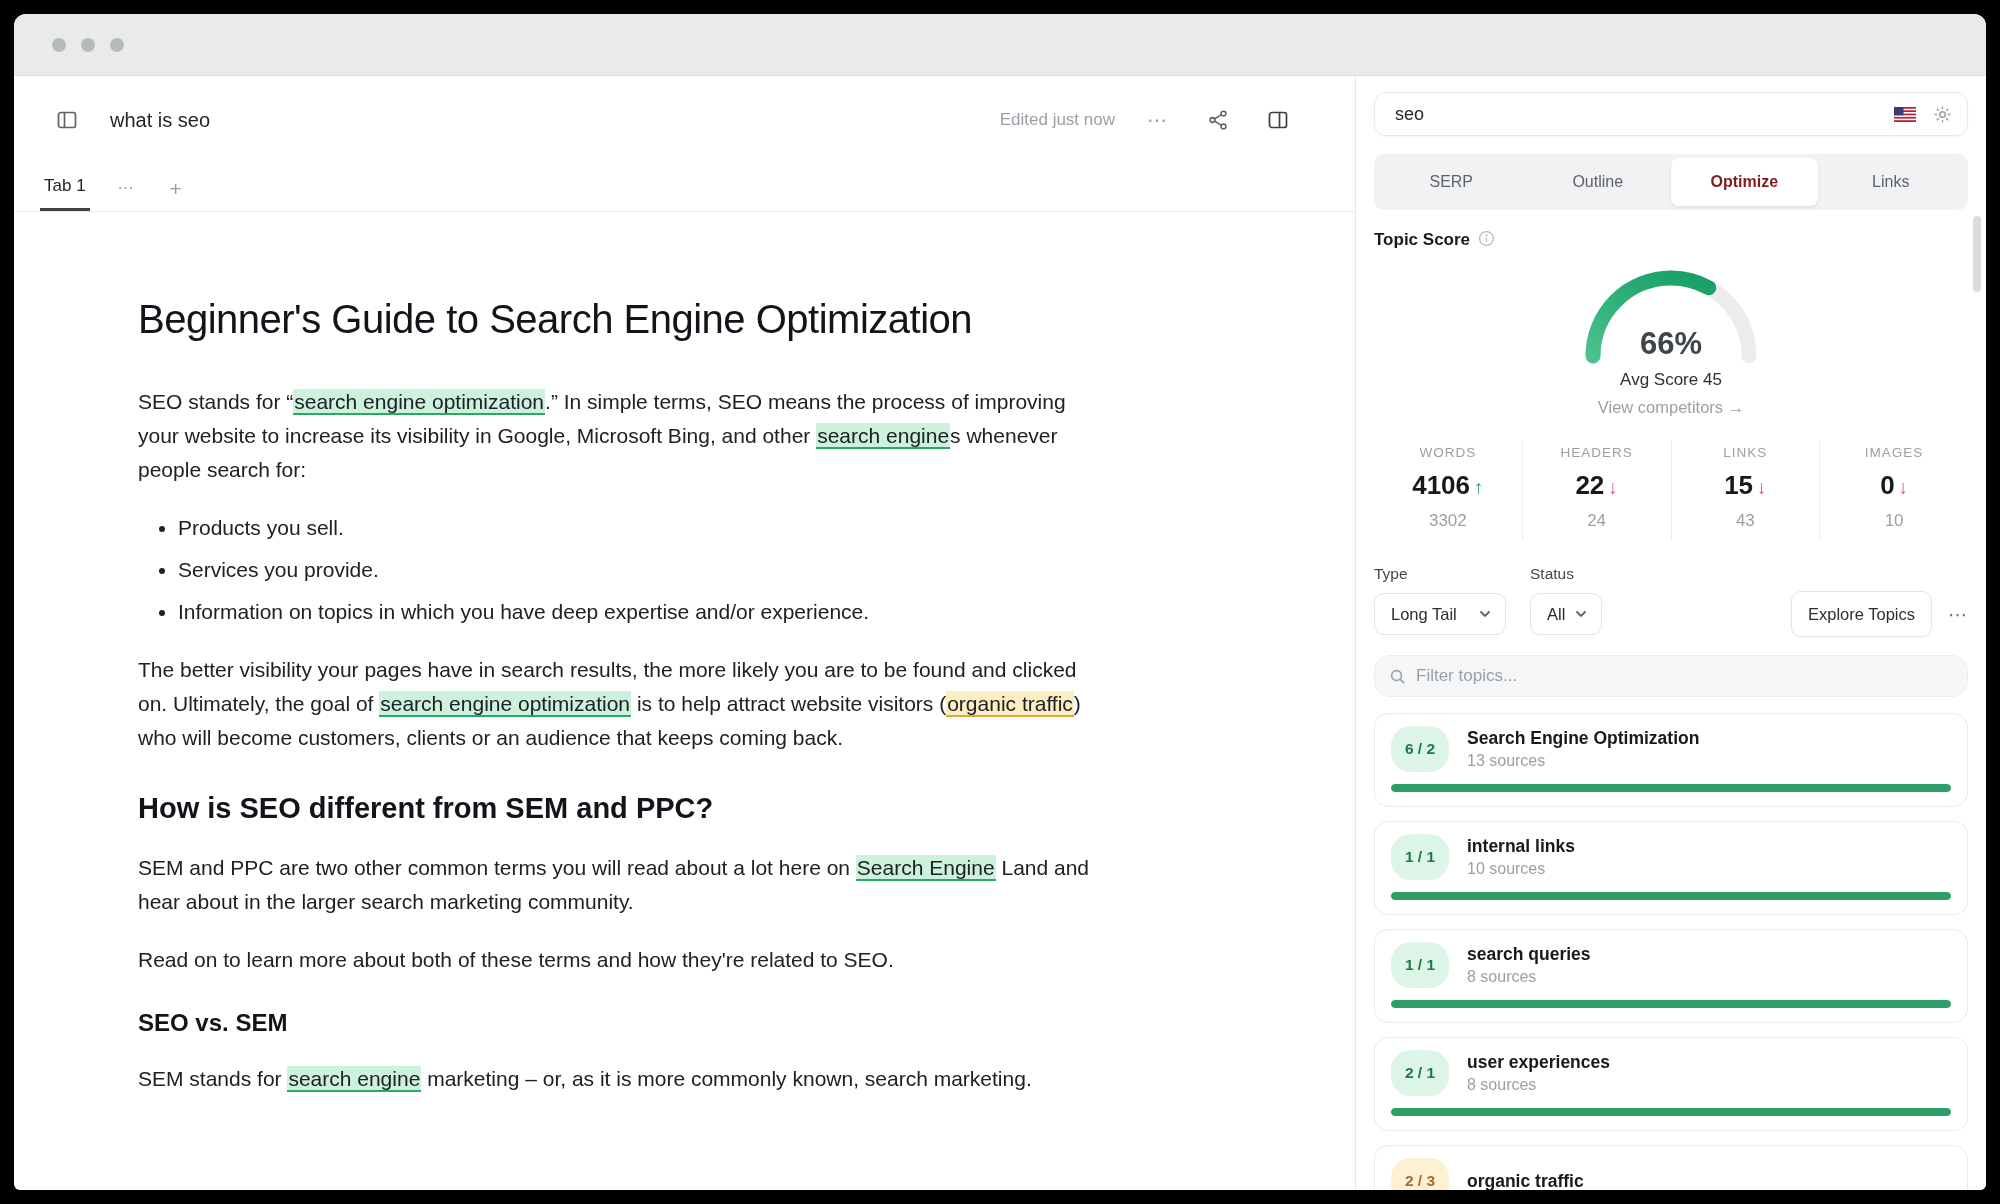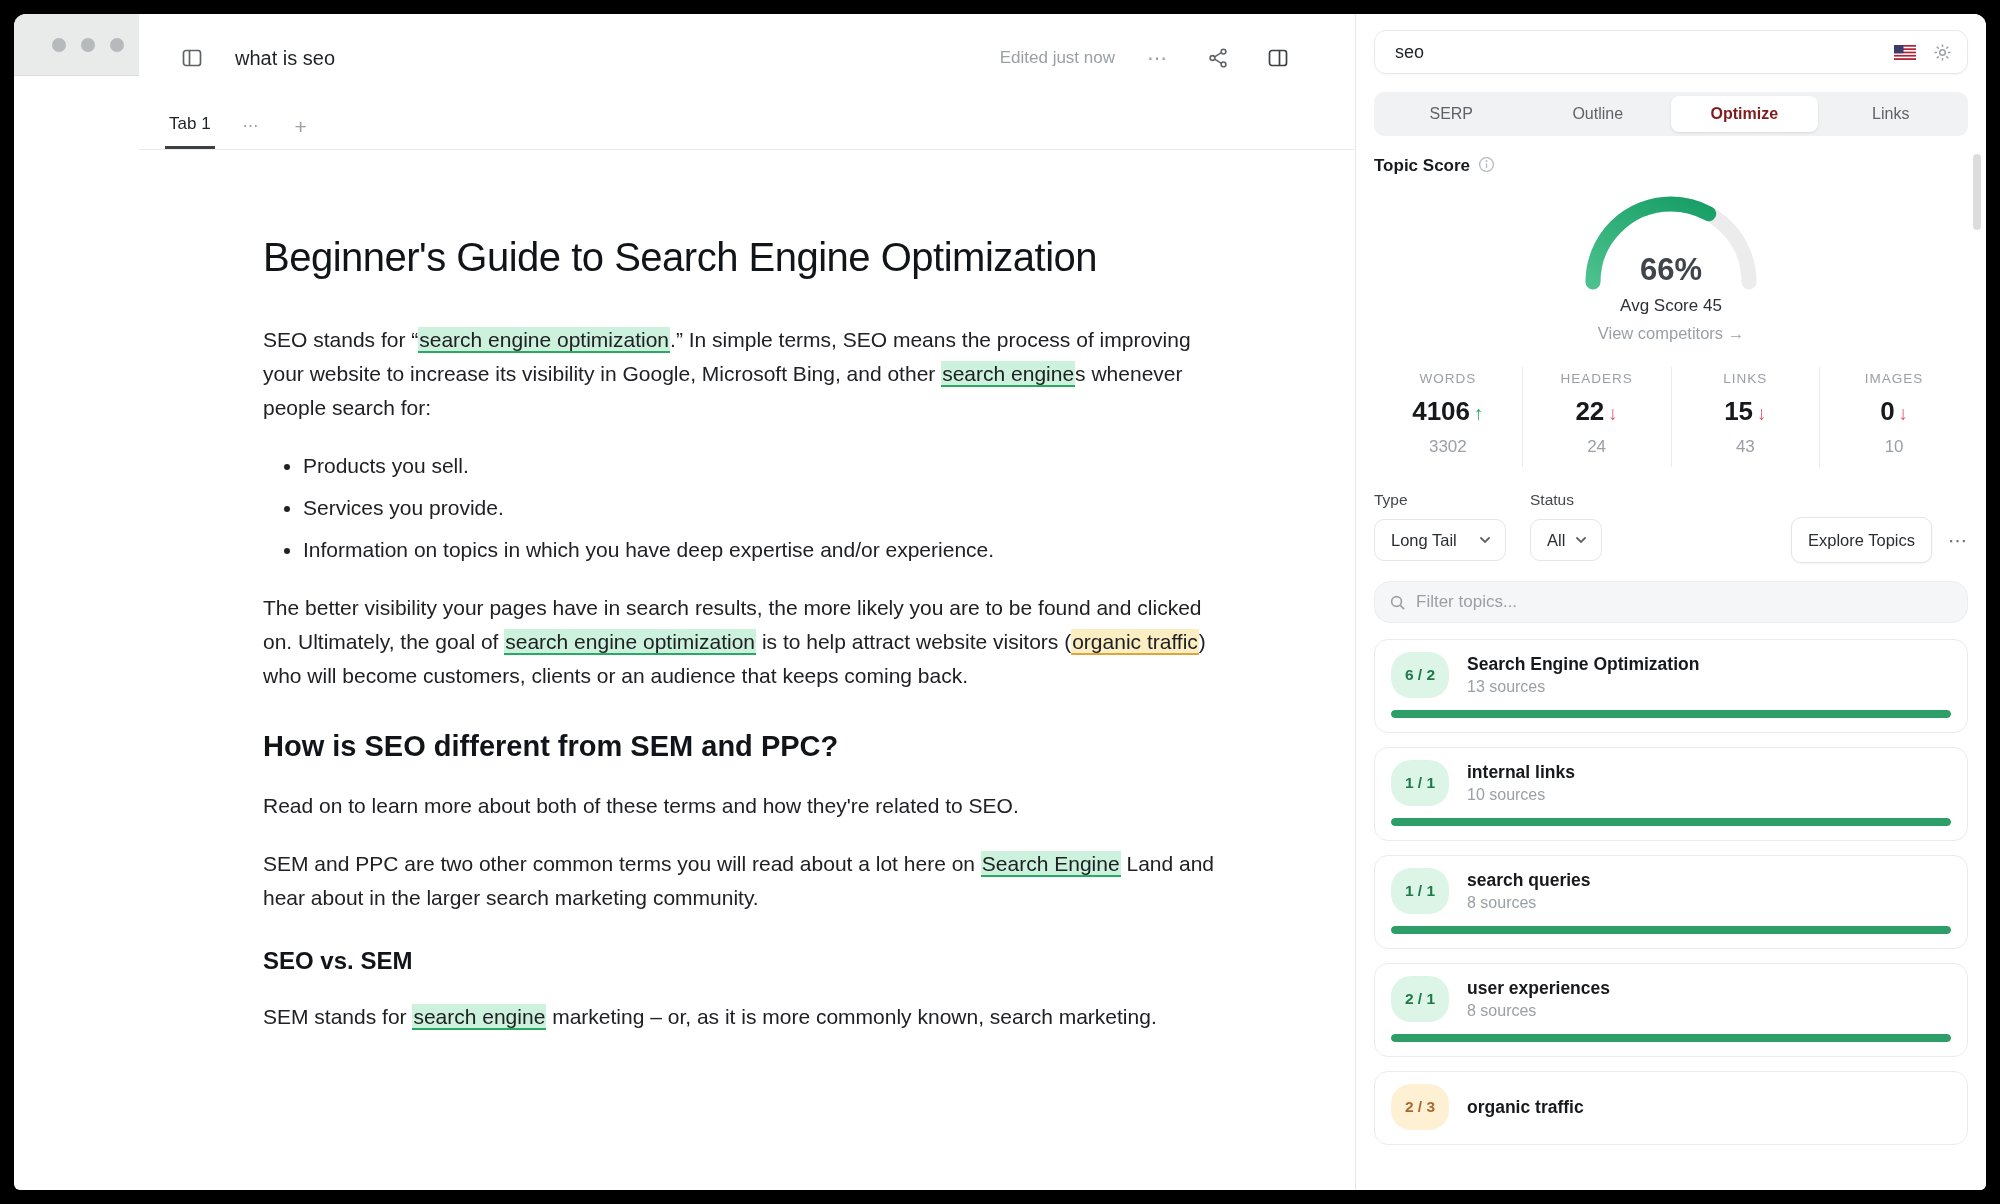--- a/index.html
+++ b/index.html
@@ -1,17 +1,17 @@
 <!DOCTYPE html>
 <html><head>
 <meta charset="utf-8">
 <style>
   * { margin:0; padding:0; box-sizing:border-box; }
   html,body { width:2000px; height:1204px; background:#000; font-family:"Liberation Sans", sans-serif; overflow:hidden; }
-  .window { position:absolute; left:14px; top:14px; width:1972px; height:1176px; background:#fff; border-radius:12px 12px 6px 6px; overflow:hidden; display:flex; flex-direction:row; }
+  .window { position:absolute; left:14px; top:14px; width:1972px; height:1176px; background:#fff; border-radius:12px 12px 6px 6px; overflow:hidden; display:flex; flex-direction:column; }
   .titlebar { height:62px; background:#e9eaea; border-bottom:1px solid #dcdcdc; display:flex; align-items:center; padding-left:38px; flex:0 0 auto; }
   .dot { width:14px; height:14px; border-radius:50%; background:#b7babd; margin-right:15px; }
   .main { flex:1; display:flex; min-height:0; }
 
   
   .editor { flex:1; display:flex; flex-direction:column; min-width:0; border-right:1px solid #e4e6e8; }
   .ed-header { height:88px; display:flex; align-items:center; padding:0 60px 0 36px; flex:0 0 auto; }
   .icon-btn { background:none; border:none; cursor:pointer; display:inline-flex; align-items:center; justify-content:center; padding:6px; color:#5f6368; }
   .ed-title { font-size:20px; color:#1f2328; font-weight:500; margin-left:26px; }
   .ed-right { margin-left:auto; display:flex; align-items:center; gap:26px; }
@@ -29,21 +29,21 @@
   .doc p { margin:24px 0; }
   .doc ul { margin:24px 0; padding-left:40px; }
   .doc li { margin-bottom:8px; }
   .hl-green { background:#ccf1dd; border-bottom:2px solid #2aa866; padding:1px 1px 0; }
   .hl-yellow { background:#fbeec3; border-bottom:2px solid #dfa53a; padding:1px 1px 0; }
 
   
   .panel { width:630px; flex:0 0 auto; padding:16px 18px 0; position:relative; overflow:hidden; background:#fff; }
   .search-box { height:44px; border:1px solid #e6e8eb; border-radius:12px; box-shadow:0 1px 2px rgba(0,0,0,.04); display:flex; align-items:center; padding:0 14px 0 20px; margin-bottom:18px; }
   .search-box input { border:none; outline:none; flex:1; font-size:18px; color:#1f2328; font-family:inherit; background:transparent; }
-  .seg-wrap { height:44px; background:#f1f2f4; border-radius:10px; display:flex; padding:4px; margin-bottom:20px; }
+  .seg-wrap { height:56px; background:#f1f2f4; border-radius:10px; display:flex; padding:4px; margin-bottom:20px; }
   .seg { flex:1; border:none; background:transparent; border-radius:8px; font-size:16px; color:#5f6368; font-family:inherit; cursor:pointer; }
   .seg.active { background:#fff; color:#7f1d1d; font-weight:600; box-shadow:0 1px 3px rgba(0,0,0,.10); }
   .ts-row { display:flex; align-items:flex-start; gap:8px; margin-bottom:2px; }
   .ts-label { font-size:17px; font-weight:700; color:#17191c; }
   .gauge-wrap { width:210px; margin:0 auto; position:relative; text-align:center; }
   .gauge-pct { position:absolute; left:0; right:0; bottom:2px; font-size:31px; font-weight:700; color:#3f454b; }
   .avg-line { text-align:center; font-size:17px; color:#2c3136; margin-top:6px; }
   .competitors { text-align:center; font-size:16.5px; color:#9aa0a6; margin-top:8px; cursor:pointer; }
   .stats { display:flex; margin-top:24px; margin-bottom:24px; }
   .stat { flex:1; text-align:center; border-right:1px solid #ececec; padding:4px 0 10px; }
@@ -125,22 +125,22 @@
         <div class="doc" id="doc">
             <h1><span>Beginner's Guide to Search Engine Optimization</span></h1>
             <p><span>SEO stands for “</span><span class="hl-green">search engine optimization</span><span>.” In simple terms, SEO means the process of improving your website to increase its visibility in Google, Microsoft Bing, and other </span><span class="hl-green">search engine</span><span>s whenever people search for:</span></p>
             <ul>
               <li>Products you sell.</li>
               <li>Services you provide.</li>
               <li>Information on topics in which you have deep expertise and/or experience.</li>
             </ul>
             <p><span>The better visibility your pages have in search results, the more likely you are to be found and clicked on. Ultimately, the goal of </span><span class="hl-green">search engine optimization</span><span> is to help attract website visitors (</span><span class="hl-yellow">organic traffic</span><span>) who will become customers, clients or an audience that keeps coming back.</span></p>
             <h2><span>How is SEO different from SEM and PPC?</span></h2>
+            <p><span>SEM and PPC are two other common terms you will read about a lot here on </span><span class="hl-green">Search Engine</span><span> Land and hear about in the larger search marketing community.</span></p>
             <p><span>Read on to learn more about both of these terms and how they're related to SEO.</span></p>
-            <p><span>SEM and PPC are two other common terms you will read about a lot here on </span><span class="hl-green">Search Engine</span><span> Land and hear about in the larger search marketing community.</span></p>
             <h3><span>SEO vs. SEM</span></h3>
             <p><span>SEM stands for </span><span class="hl-green">search engine</span><span> marketing – or, as it is more commonly known, search marketing.</span></p>
           </div>
       </div>
     </div>
 
     <div class="panel">
       <div class="search-box">
         <input value="seo" style="">
         <span style="margin-right:16px;">

